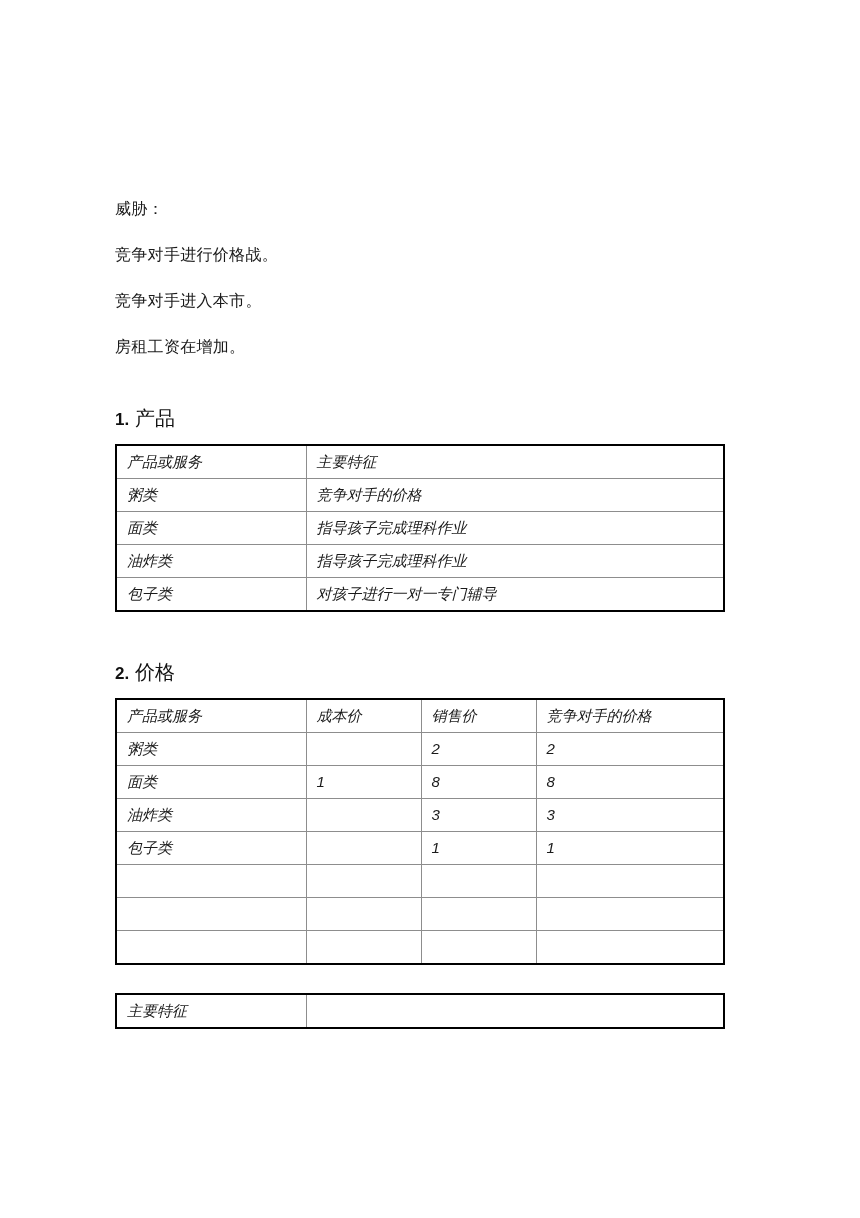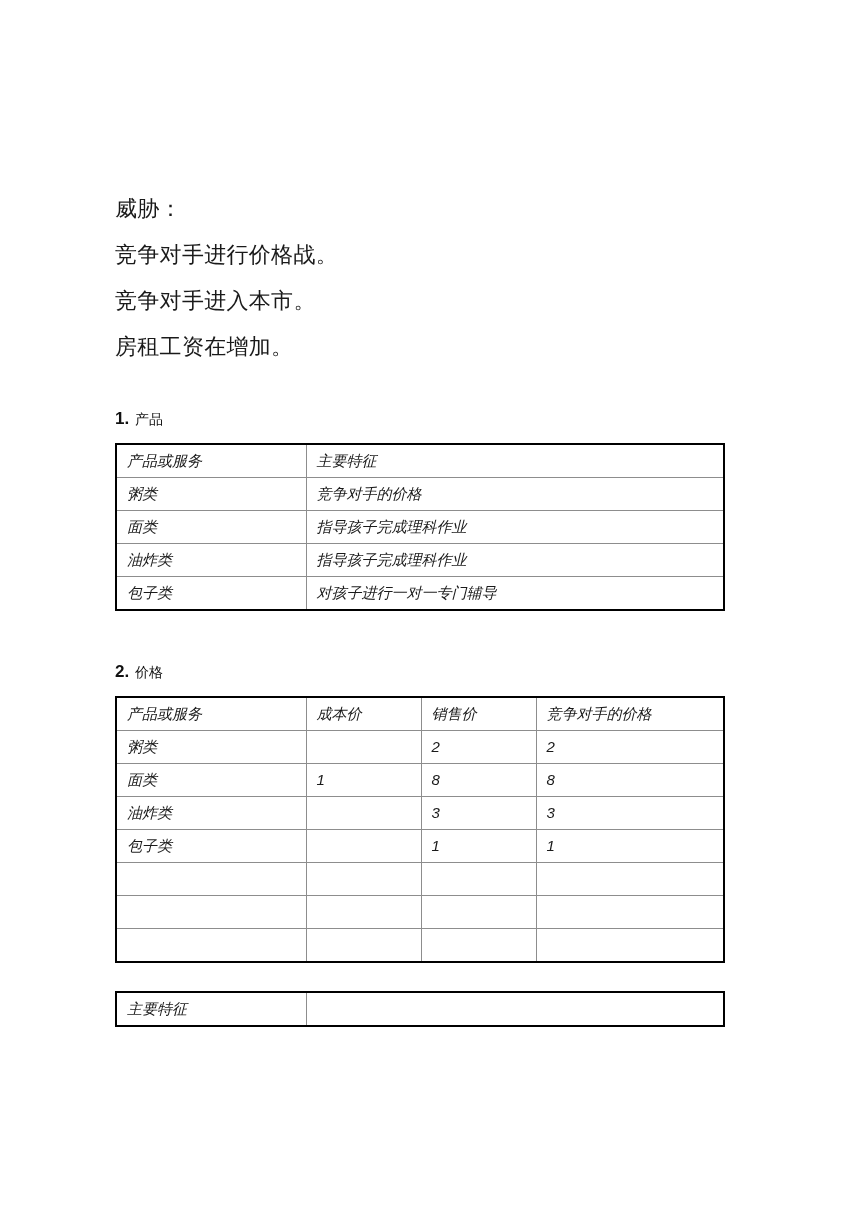--- a/index.html
+++ b/index.html
@@ -28,21 +28,21 @@
   .content {
     position: absolute;
     left: 115px;
     top: 198px;
     width: 630px;
   }
 
   
   .para {
     font-family: "DejaVu Serif", "Liberation Serif", serif;
-    font-size: 22px;
+    font-size: 16px;
     line-height: 22px;
     color: #1a1a1a;
     margin: 0 0 24px 0;
     letter-spacing: 0.3px;
   }
 
   
   .section-heading {
     font-family: "DejaVu Serif", "Liberation Serif", serif;
     font-size: 22px;
@@ -61,21 +61,21 @@
     white-space: nowrap;
   }
   .sub-heading .num {
     font-family: "Liberation Sans", sans-serif;
     font-weight: bold;
     font-size: 17px;
     color: #111111;
   }
   .sub-heading .txt {
     font-family: "DejaVu Serif", "Liberation Serif", serif;
-    font-size: 14px;
+    font-size: 20px;
     color: #111111;
   }
 
   
   table.doc-table {
     border-collapse: collapse;
     width: 608px;
     table-layout: fixed;
     border: 2px solid #000000;
     background: #ffffff;

